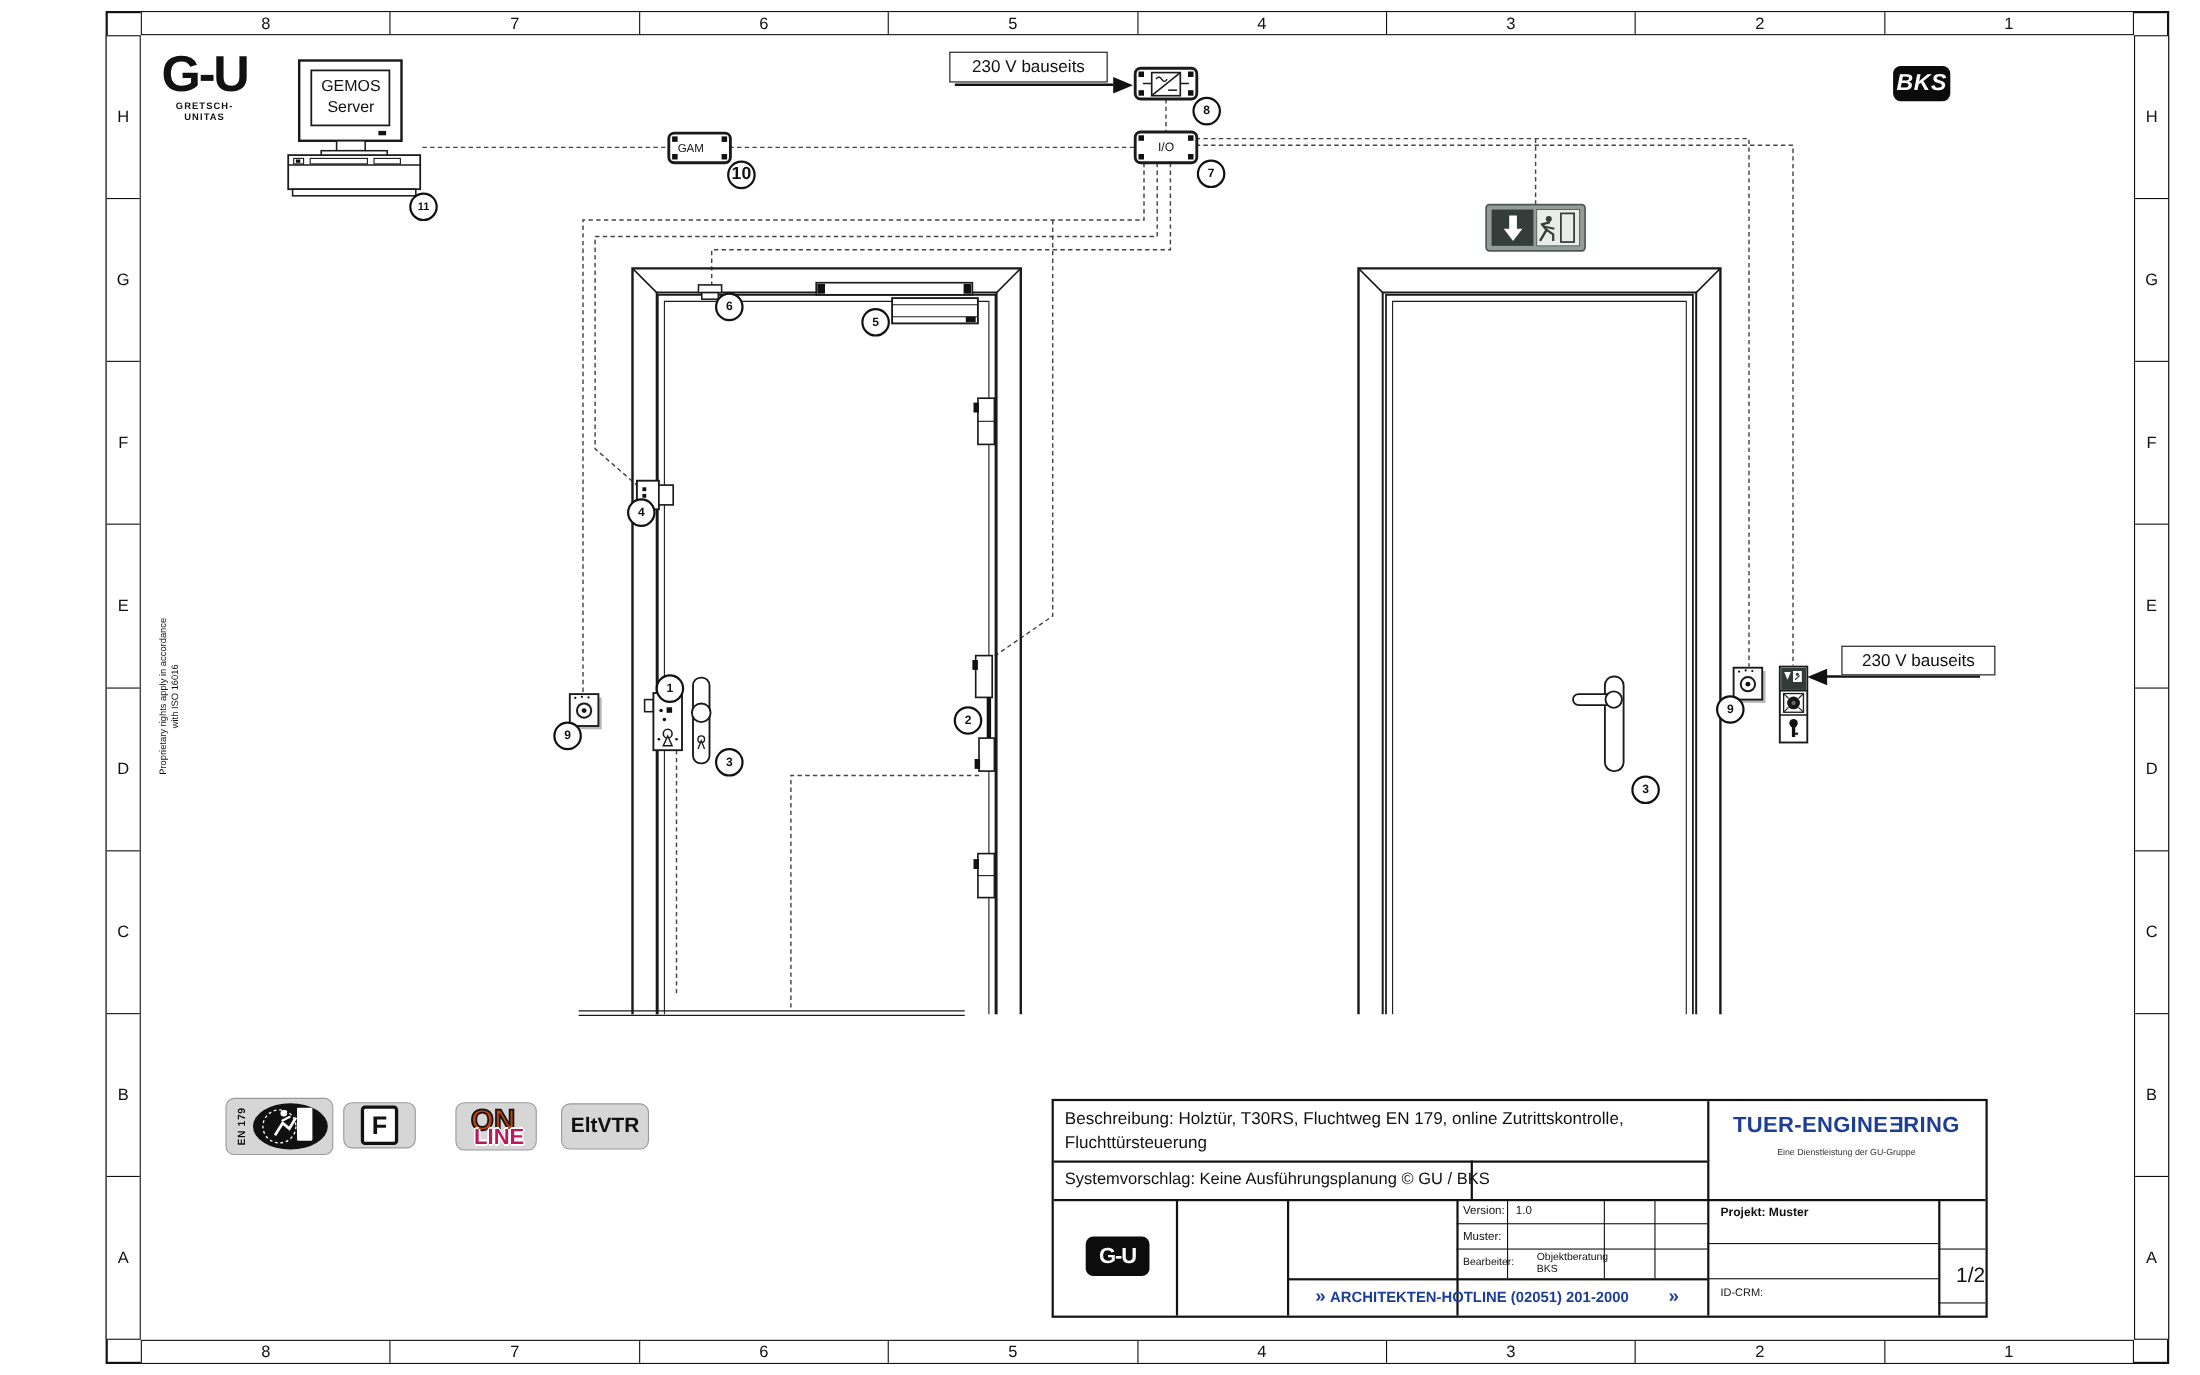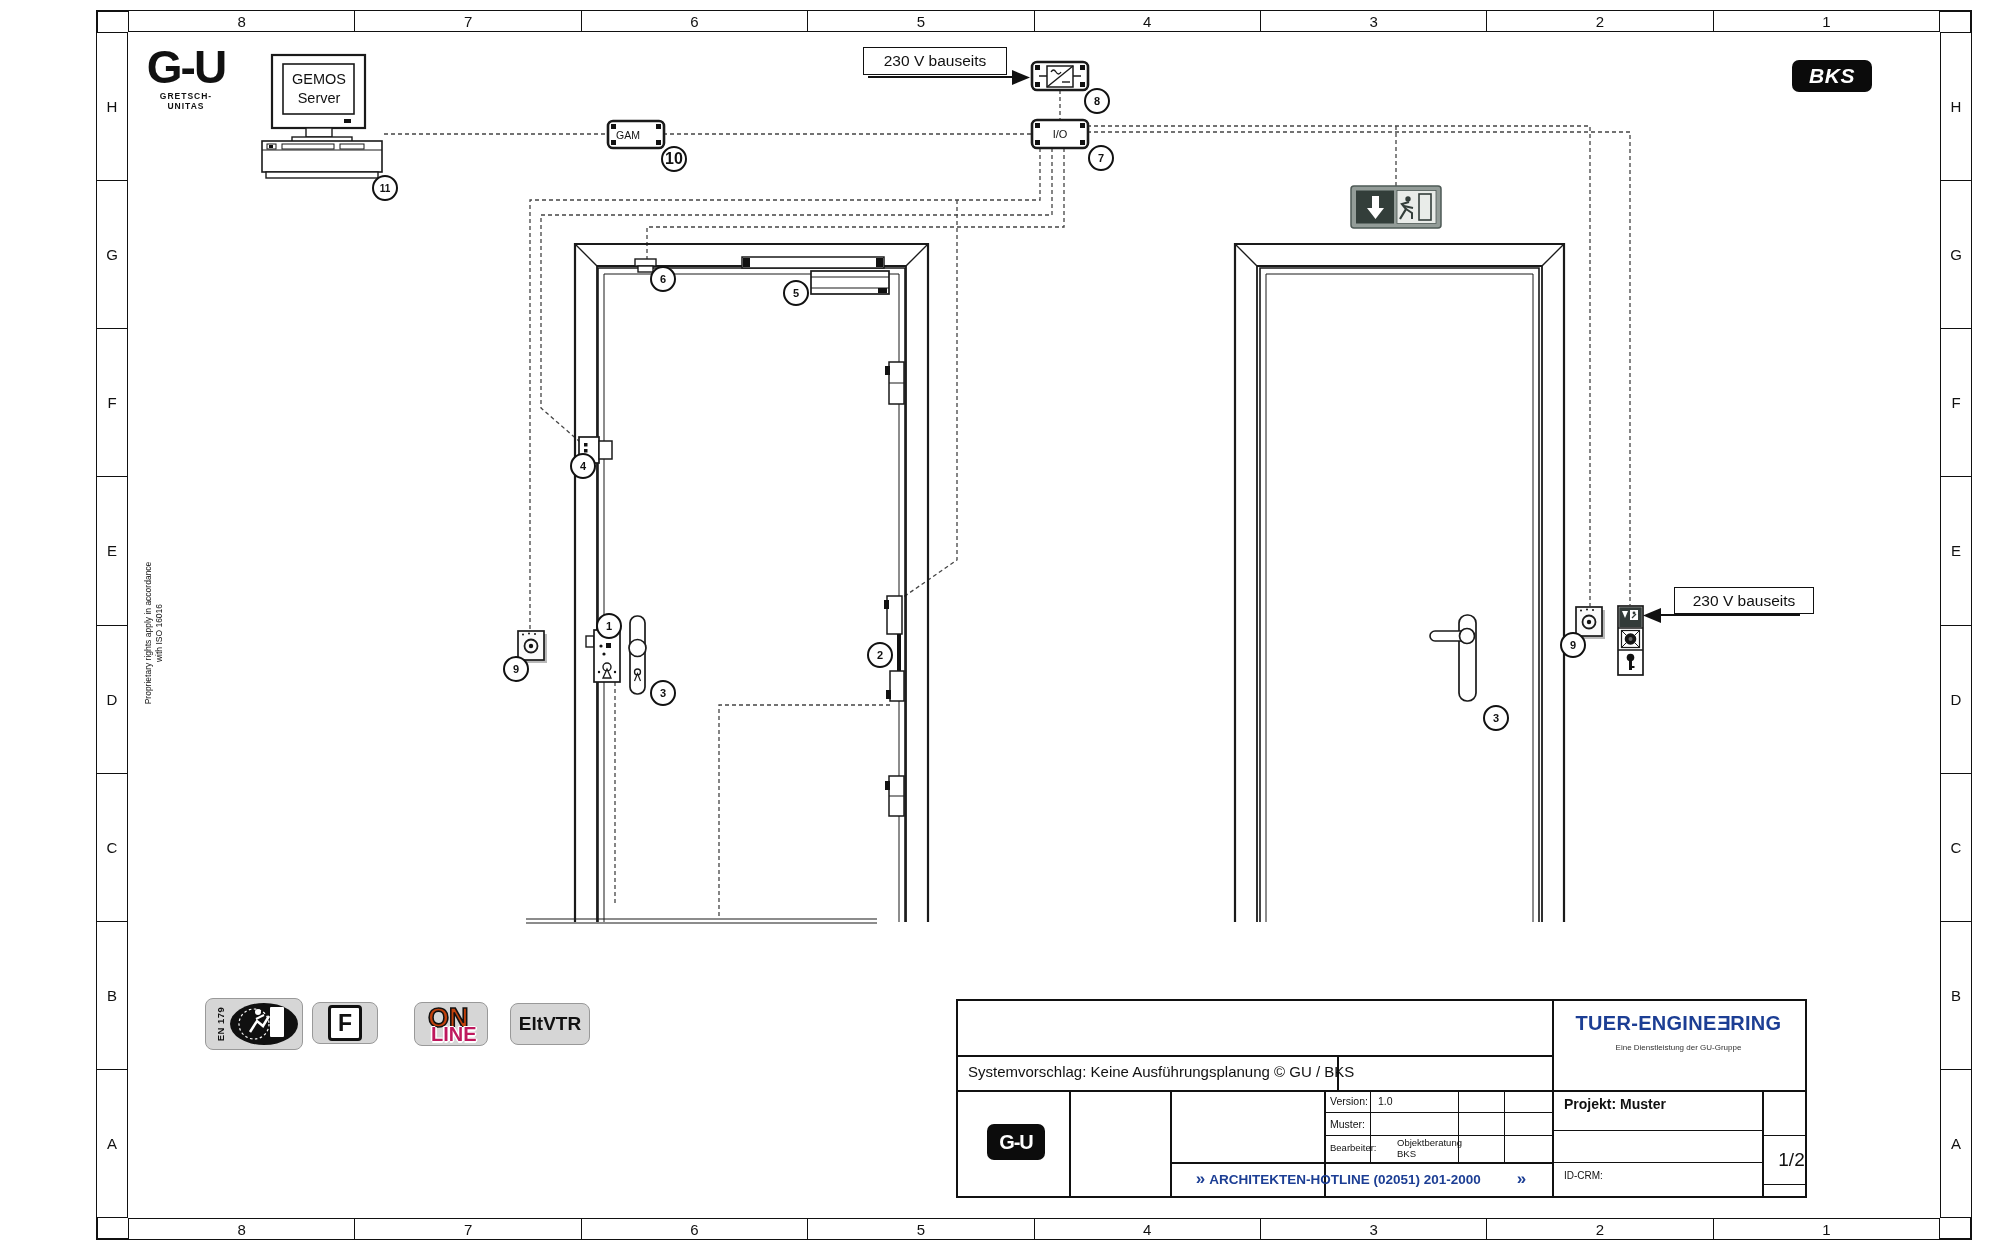--- a/index.html
+++ b/index.html
@@ -301,21 +301,21 @@
   <div>GEMOS</div>
   <div>Server</div>
 </div>
 
 <div class="abs lbl ctext" style="left:608px;top:121px;width:40px;height:27px;font-size:10.5px;">GAM</div>
 <div class="abs lbl ctext" style="left:1032px;top:120px;width:56px;height:28px;font-size:11px;">I/O</div>
 
 <div class="abs lbl boxlabel" style="left:863px;top:47px;width:142px;height:26px;">230 V bauseits</div>
 <div class="abs lbl boxlabel" style="left:1674px;top:587px;width:138px;height:25px;">230 V bauseits</div>
 
-<div class="abs lbl bks" style="left:1792px;top:60px;width:80px;height:32px;">BKS</div>
+<div class="abs lbl bks" style="left:1721px;top:60px;width:52px;height:32px;">BKS</div>
 
 <div class="abs lbl rot prop" style="left:75px;top:621px;width:160px;height:24px;">
   <div>Proprietary rights apply in accordance</div>
   <div>with ISO 16016</div>
 </div>
 
 <div class="abs callout" style="left:596px;top:613px;">1</div>
 <div class="abs callout" style="left:867px;top:642px;">2</div>
 <div class="abs callout" style="left:650px;top:680px;">3</div>
 <div class="abs callout" style="left:570px;top:453px;">4</div>
@@ -366,20 +366,21 @@
   <div class="ln" style="left:212px;top:161px;width:382px;height:1.5px;"></div>
   <div class="ln" style="left:412px;top:89px;width:1.2px;height:72px;"></div>
   <div class="ln" style="left:500px;top:89px;width:1.2px;height:72px;"></div>
   <div class="ln" style="left:546px;top:89px;width:1.2px;height:72px;"></div>
   <div class="ln" style="left:804px;top:89px;width:1.5px;height:106px;"></div>
   <div class="ln" style="left:594px;top:129px;width:210px;height:1.2px;"></div>
   <div class="ln" style="left:594px;top:161px;width:210px;height:1.2px;"></div>
   <div class="ln" style="left:804px;top:134px;width:43px;height:1.2px;"></div>
   <div class="ln" style="left:804px;top:183px;width:43px;height:1.2px;"></div>
 
+  <div class="txt" style="left:10px;top:6px;width:575px;font-size:15.5px;line-height:1.45;">Beschreibung: Holztür, T30RS, Fluchtweg EN 179, online Zutrittskontrolle, Fluchttürsteuerung</div>
   <div class="txt" style="left:10px;top:62px;font-size:15px;">Systemvorschlag: Keine Ausführungsplanung © GU / BKS</div>
 
   <div class="txt" style="left:372px;top:94px;font-size:10.5px;">Version:</div>
   <div class="txt" style="left:420px;top:94px;font-size:10.5px;">1.0</div>
   <div class="txt" style="left:372px;top:117px;font-size:10.5px;">Muster:</div>
   <div class="txt" style="left:420px;top:117px;font-size:10.5px;"></div>
   <div class="txt" style="left:372px;top:141px;font-size:9.5px;">Bearbeiter:</div>
   <div class="txt" style="left:420px;top:137px;width:78px;font-size:9.5px;line-height:1.15;margin-left:19px;">Objektberatung BKS</div>
 
   <div class="txt ctext" style="left:212px;top:163px;width:382px;height:30px;">
@@ -388,16 +389,16 @@
     <span class="blue" style="font-weight:900;font-size:17px;margin-left:36px;">»</span>
   </div>
 
   <div class="gu-small" style="position:absolute;left:29px;top:123px;width:58px;height:36px;">G-U</div>
 
   <div class="txt ctext" style="left:596px;top:11px;width:249px;flex-direction:column;">
     <div class="brand"><span>TUER-ENGINE</span><span class="flip">E</span><span>RING</span></div>
     <div style="font-size:8px;color:#333;margin-top:8px;">Eine Dienstleistung der GU-Gruppe</div>
   </div>
 
-  <div class="txt" style="left:606px;top:95px;font-size:14px;font-weight:700;">Projekt: Muster</div>
+  <div class="txt" style="left:606px;top:95px;font-size:11px;font-weight:700;">Projekt: Muster</div>
   <div class="txt" style="left:606px;top:169px;font-size:10px;">ID-CRM:</div>
   <div class="txt ctext" style="left:804px;top:134px;width:59px;height:49px;font-size:19px;">1/2</div>
 </div>
 
 </body></html>

